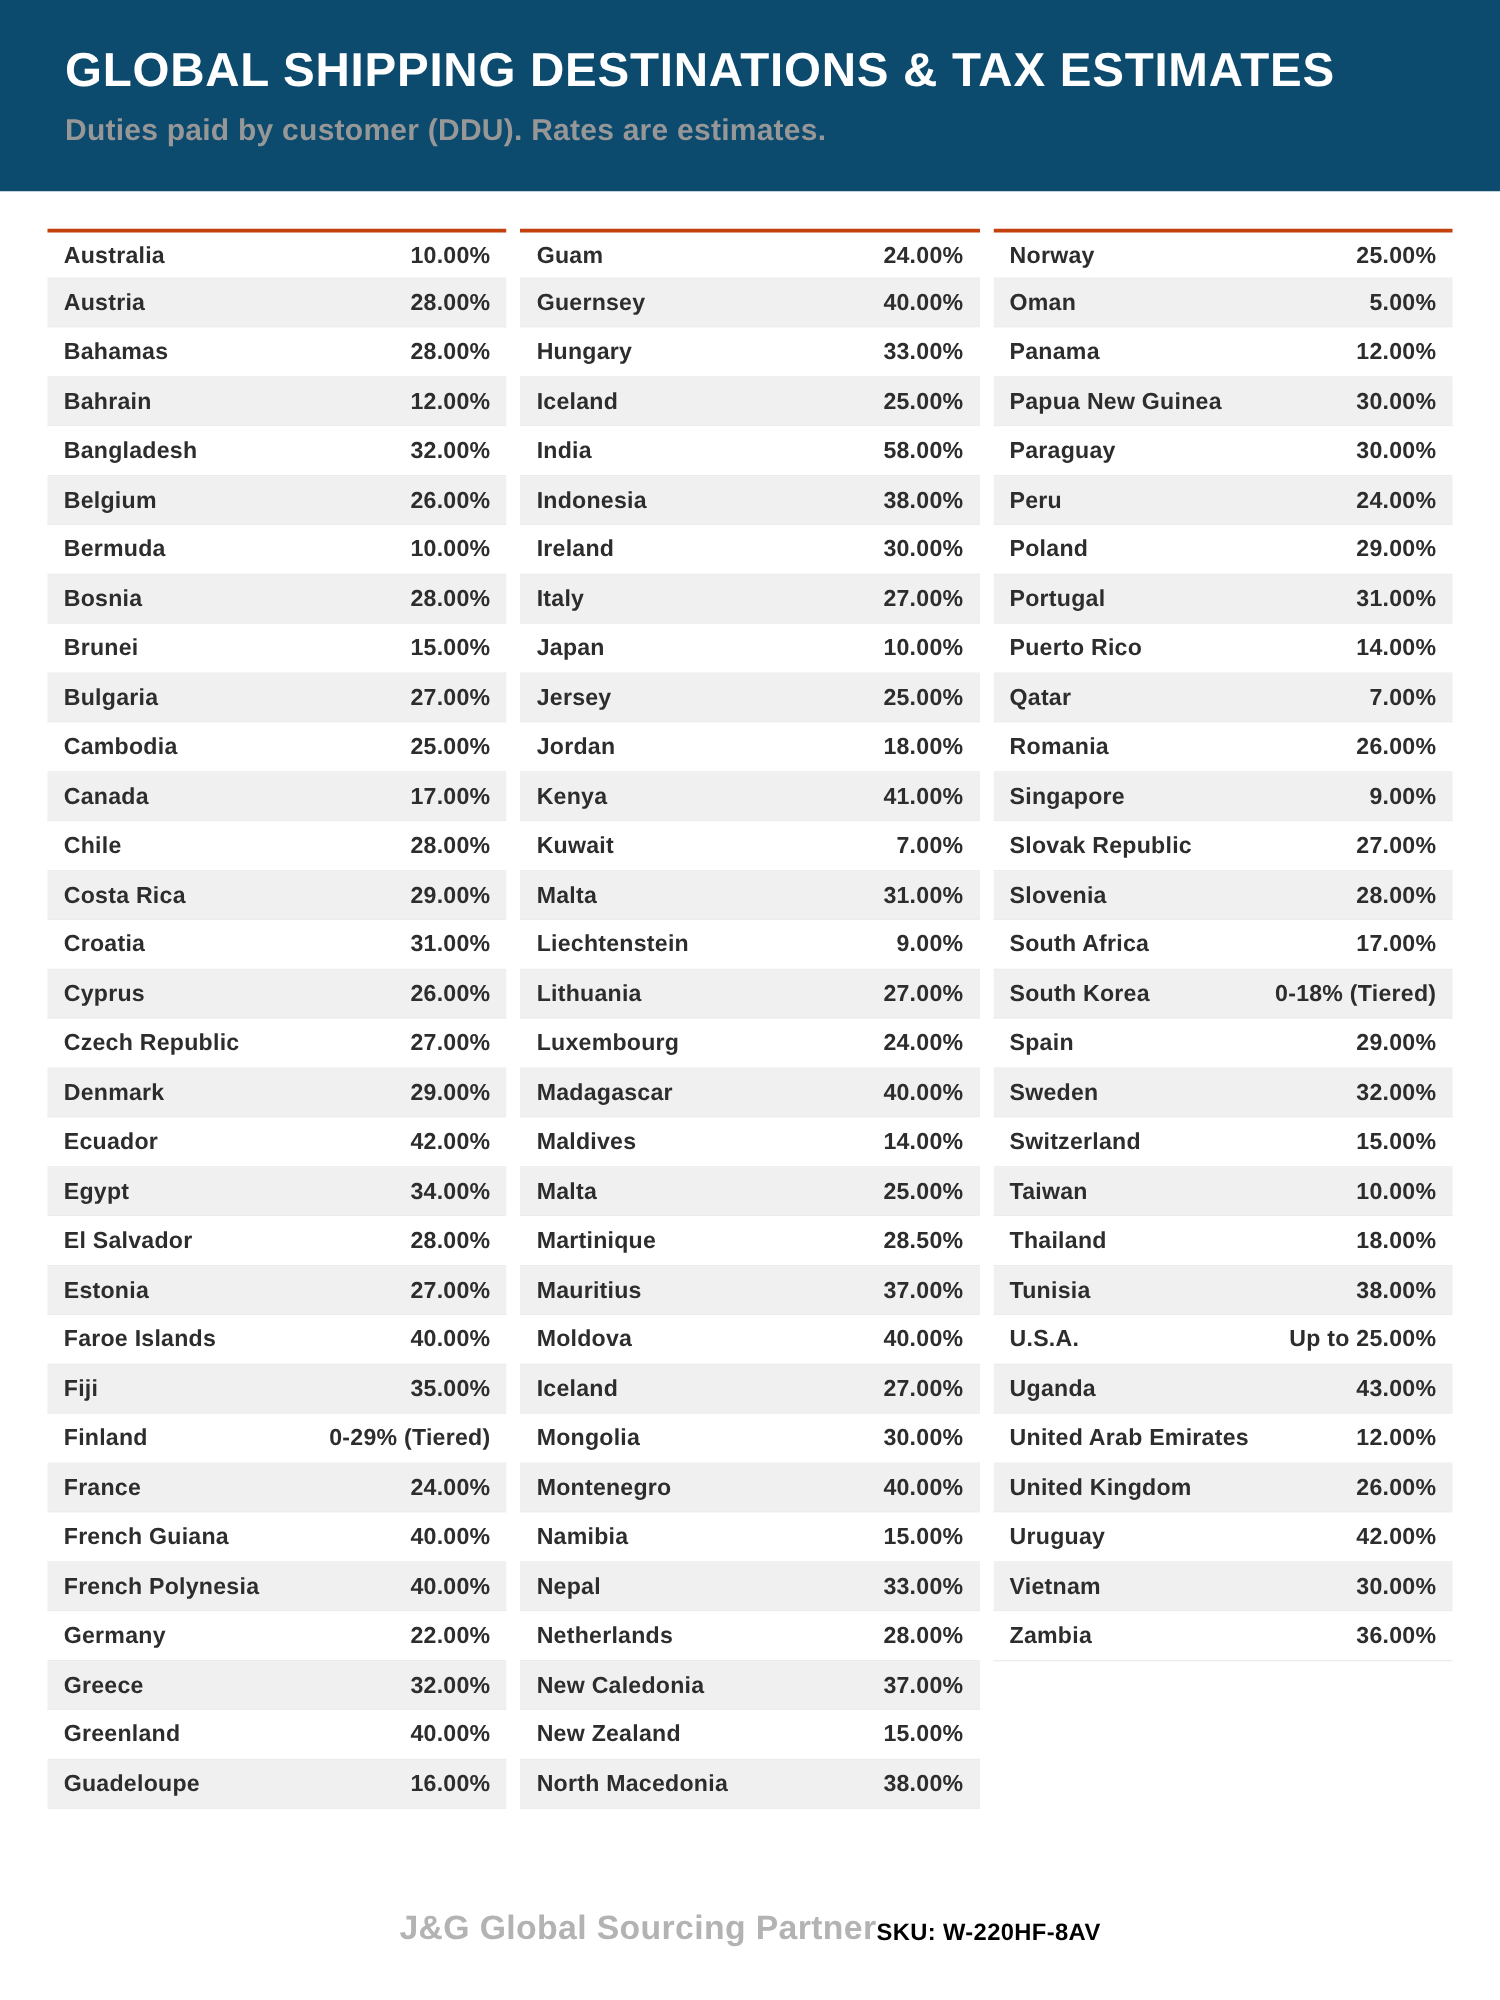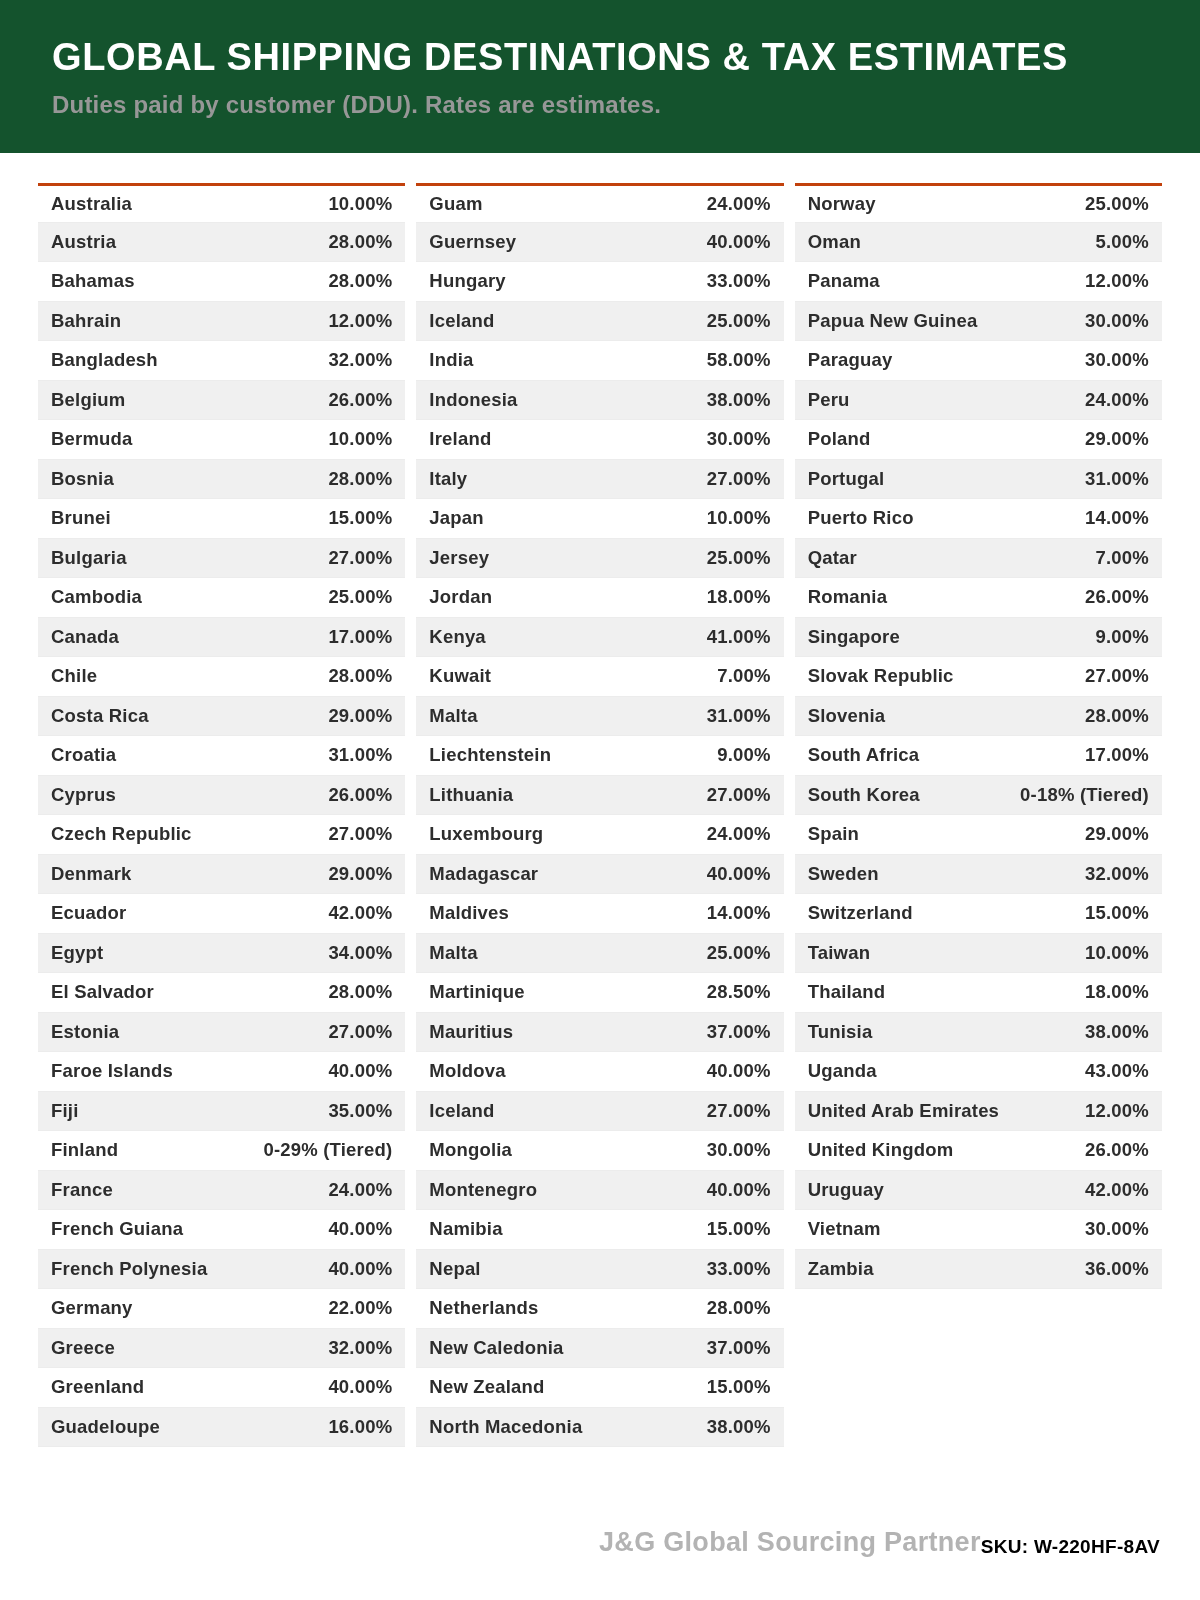--- a/index.html
+++ b/index.html
@@ -11,21 +11,21 @@
     font-family: "Liberation Sans", "DejaVu Sans", sans-serif;
   }
   .page {
     width: 1200px;
     height: 1600px;
     display: flex;
     flex-direction: column;
     overflow: hidden;
   }
   .header {
-    background: #14532d;
+    background: #0c4a6e;
     padding: 36px 52px 34px 52px;
     flex: 0 0 auto;
   }
   .header h1 {
     margin: 0 0 12px 0;
     color: #ffffff;
     font-size: 38px;
     font-weight: 800;
     letter-spacing: 0.6px;
     white-space: nowrap;
@@ -75,21 +75,21 @@
     font-weight: 700;
     color: #2d2d2d;
     letter-spacing: 0.2px;
     white-space: nowrap;
     margin-left: 8px;
   }
   .footer {
     margin-top: auto;
     flex: 0 0 auto;
     display: flex;
-    justify-content: flex-end;
+    justify-content: center;
     align-items: flex-end;
     padding: 0 40px 42px 40px;
   }
   .brand {
     color: #b3b3b3;
     font-size: 27px;
     font-weight: 800;
     letter-spacing: 0.3px;
   }
   .sku {
@@ -453,20 +453,24 @@
         </div>
         <div class="row">
           <span class="country">Thailand</span>
           <span class="rate">18.00%</span>
         </div>
         <div class="row">
           <span class="country">Tunisia</span>
           <span class="rate">38.00%</span>
         </div>
         <div class="row">
+          <span class="country">U.S.A.</span>
+          <span class="rate">Up to 25.00%</span>
+        </div>
+        <div class="row">
           <span class="country">Uganda</span>
           <span class="rate">43.00%</span>
         </div>
         <div class="row">
           <span class="country">United Arab Emirates</span>
           <span class="rate">12.00%</span>
         </div>
         <div class="row">
           <span class="country">United Kingdom</span>
           <span class="rate">26.00%</span>

